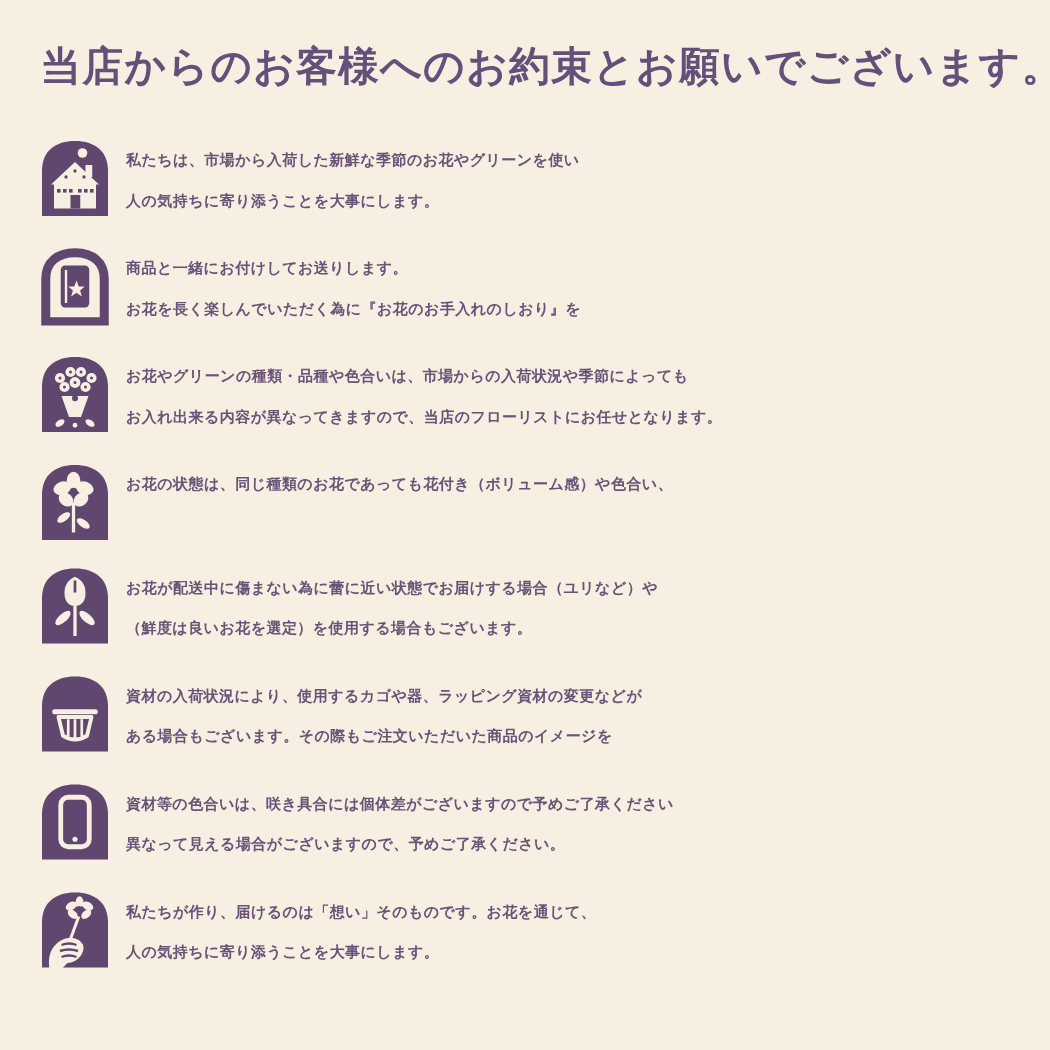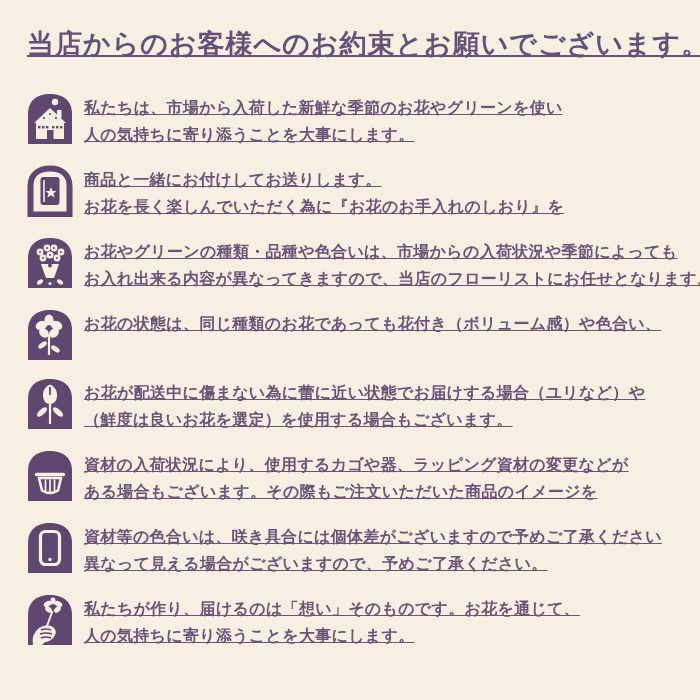--- a/index.html
+++ b/index.html
@@ -10,21 +10,20 @@
   }
   .page {
     position: relative;
     width: 700px;
     height: 700px;
     background: #f6efe2;
     overflow: hidden;
     box-sizing: border-box;
     padding: 26px 14px 0 27px;
     color: #6b5377;
-    text-decoration: underline;
   }
   .page-title {
     font-size: 27px;
     font-weight: 700;
     letter-spacing: 1px;
     color: #65507a;
     margin: 0 0 31px 0;
     white-space: nowrap;
   }
   .promise-list { display: block; }
@@ -34,21 +33,21 @@
     margin-bottom: 17px;
   }
   .icon-wrap {
     flex: 0 0 46px;
     width: 46px;
     height: 52px;
     margin-right: 11px;
   }
   .icon-wrap svg { display: block; width: 46px; height: 52px; }
   .item-text {
-    font-size: 16px;
+    font-size: 10px;
     font-weight: 600;
     line-height: 27px;
     letter-spacing: 0.3px;
     color: #6b5377;
     white-space: nowrap;
     padding-top: 1px;
   }
   .line { height: 27px; }
 </style>
 </head>

